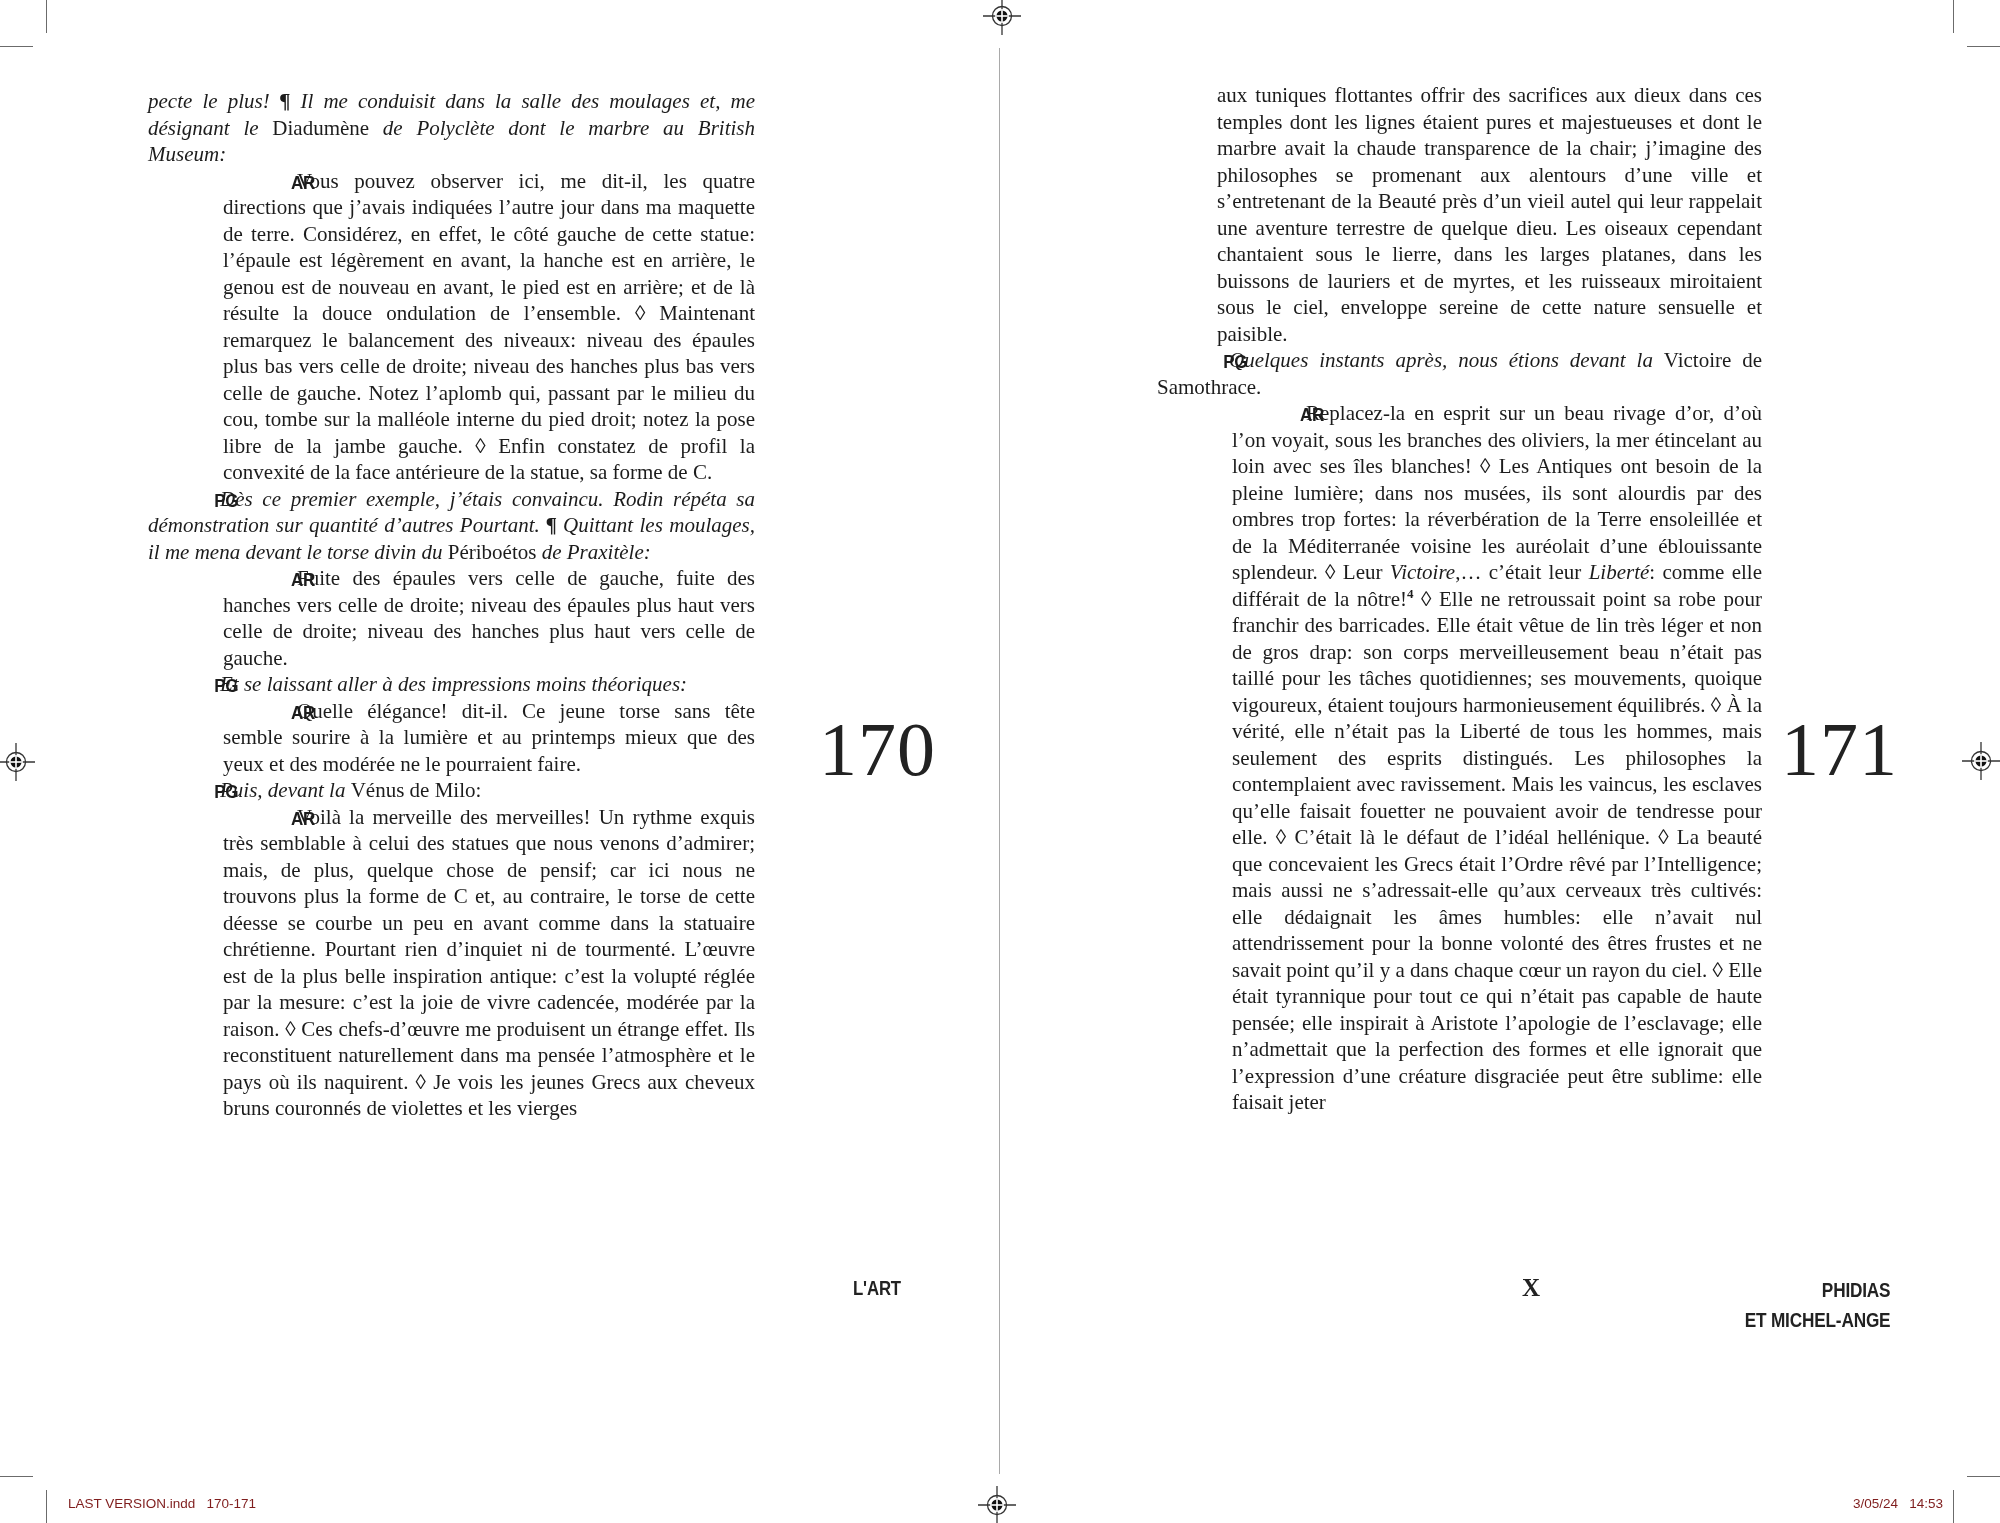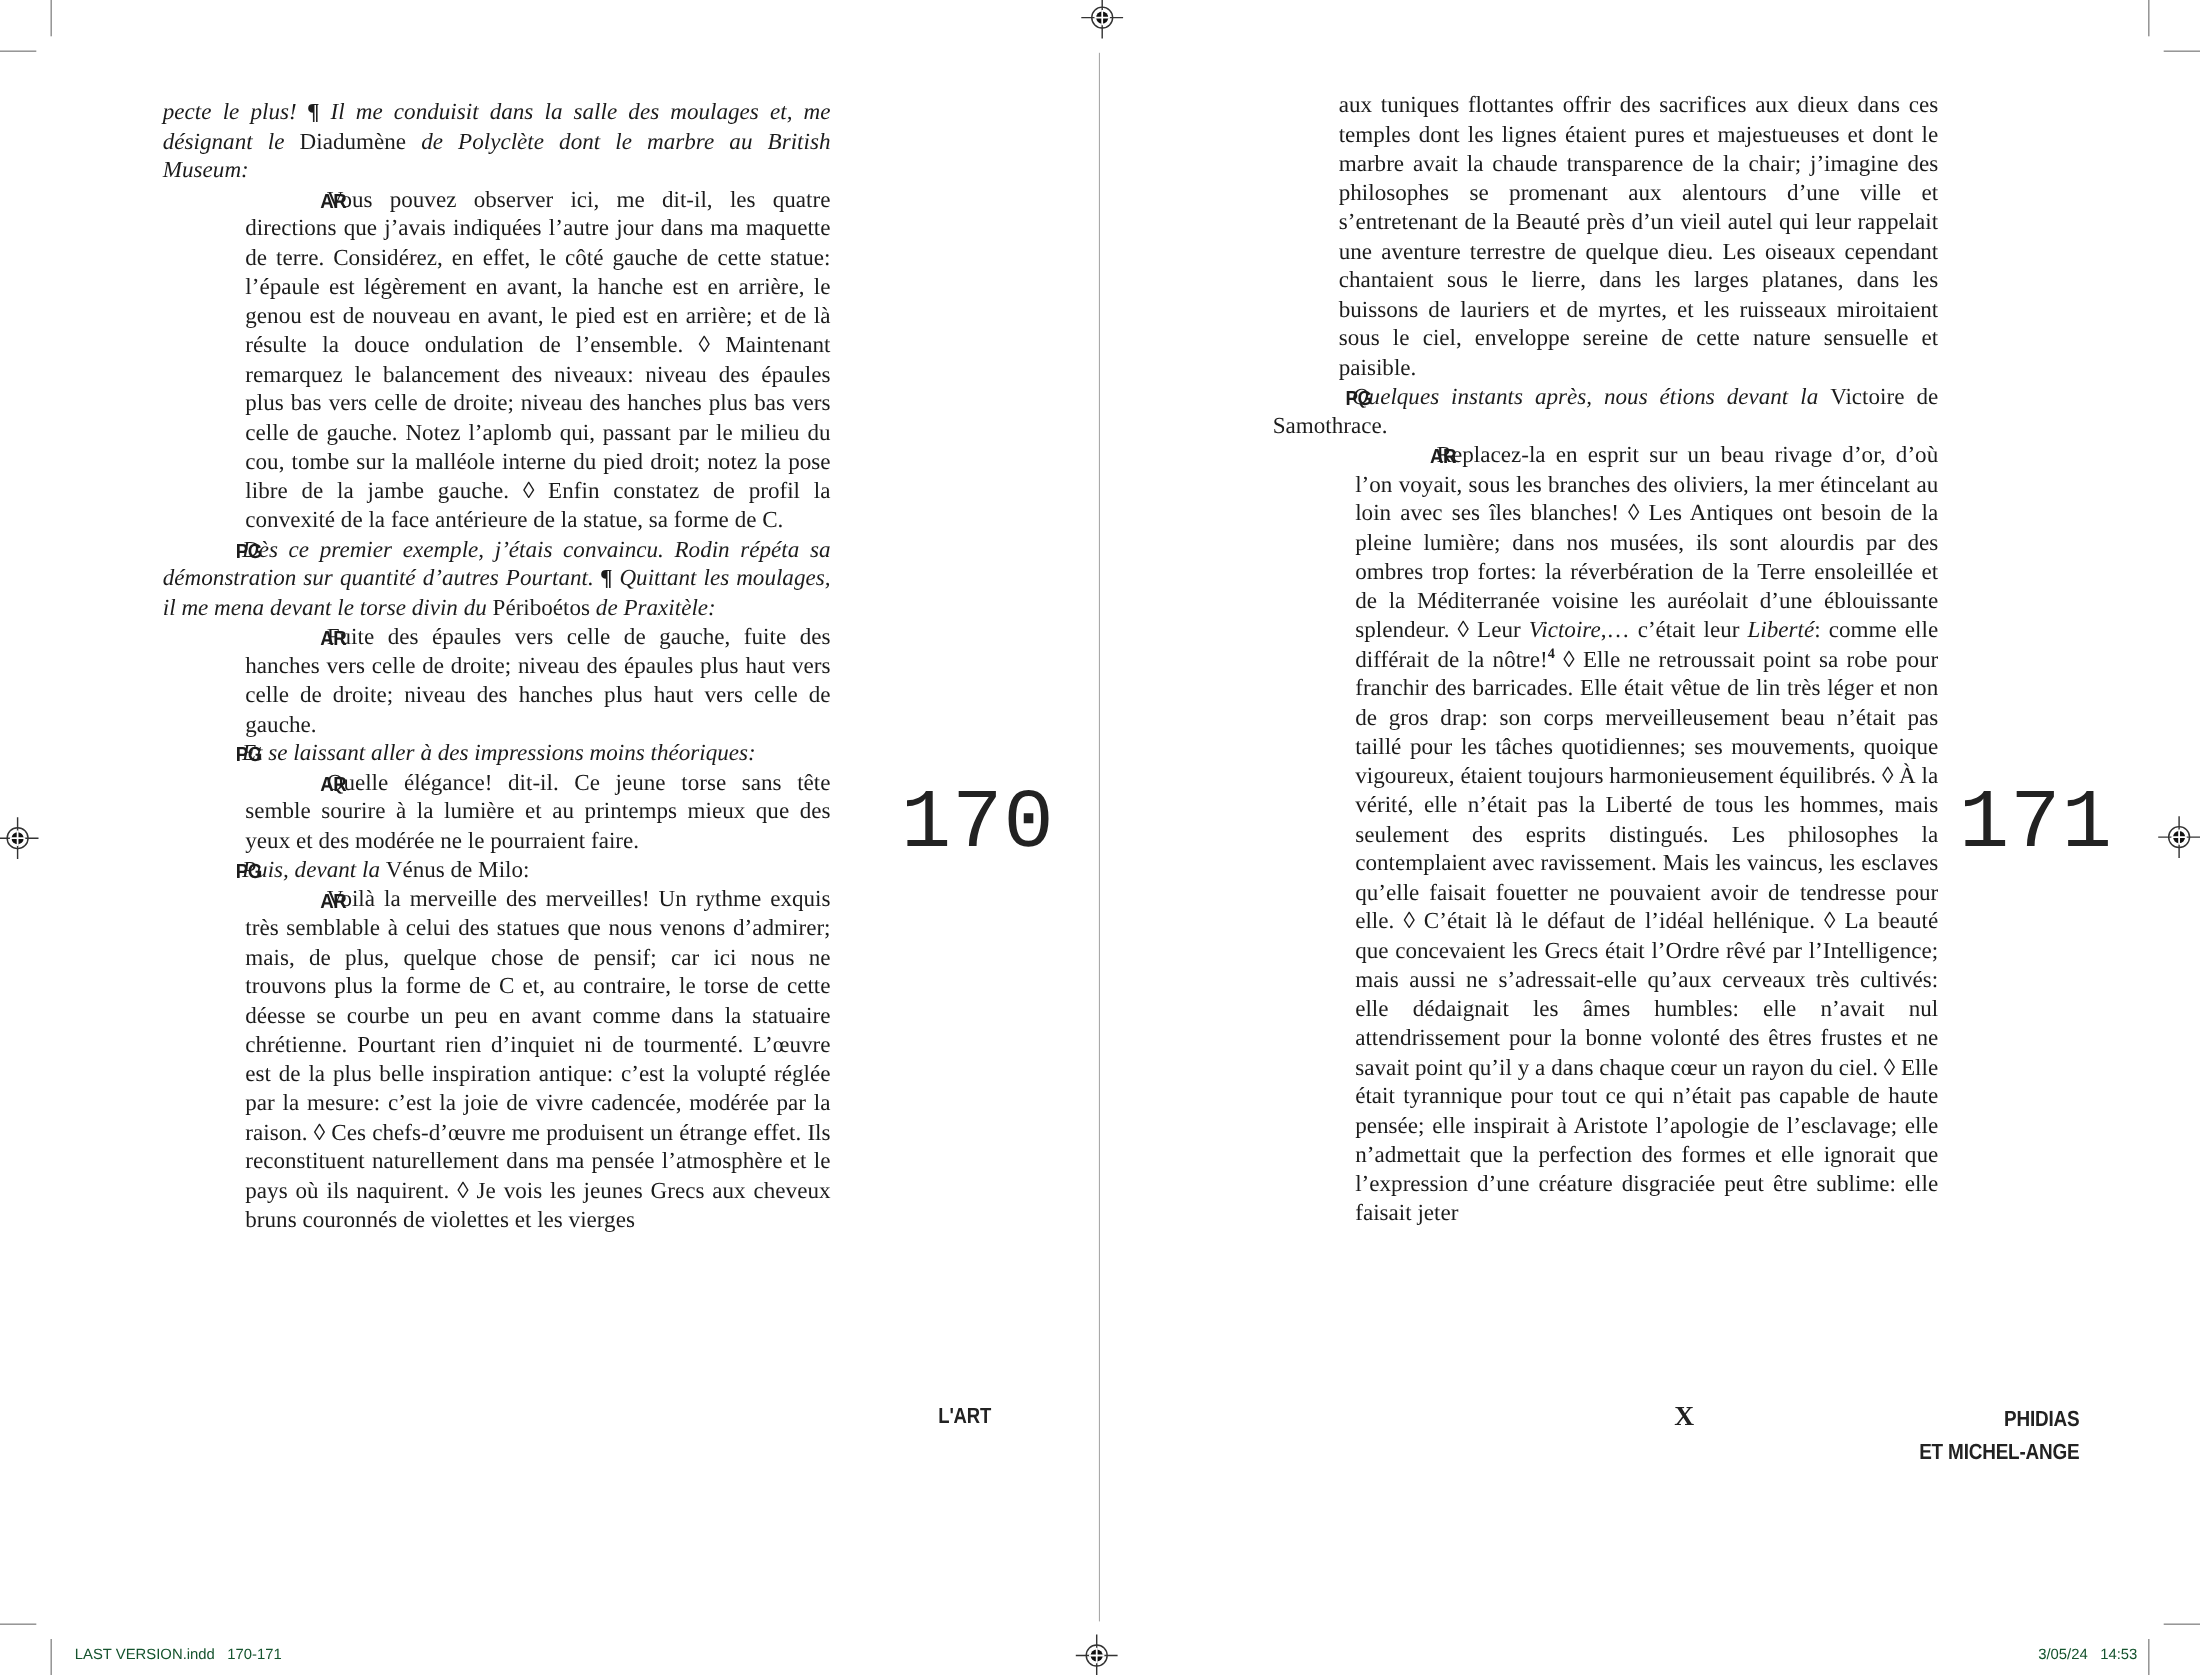--- a/index.html
+++ b/index.html
@@ -18,35 +18,35 @@
   .blk.arcont{margin-left:60px;}
   .blk.pg{text-indent:72px;}
   .speaker{position:absolute;left:0;top:2px;font-family:"Liberation Sans",sans-serif;
            font-weight:700;font-style:normal;font-size:18.5px;letter-spacing:-0.5px;
            transform:scaleX(0.92);transform-origin:left;}
   .run-i{font-style:italic;}
   .run-r{font-style:normal;}
   .run-pi{font-style:italic;font-weight:700;}
   .run-sup{vertical-align:super;font-size:13px;font-weight:700;line-height:0;font-style:normal;}
   
-  .folio{position:absolute;top:711px;font-family:Liberation Mono, monospace;font-size:76px;
+  .folio{position:absolute;top:711px;font-family:Liberation Serif, serif;font-size:76px;
          line-height:1;color:#222;letter-spacing:1px;}
   .folio-left{left:819px;}
   .folio-right{left:1781px;}
   
   .footer-sans{position:absolute;font-family:"Liberation Sans",sans-serif;font-weight:700;
                font-size:20px;color:#222;letter-spacing:-0.2px;}
   .footer-left{left:853px;top:1277px;transform:scaleX(0.84);transform-origin:left;}
   .footer-right{right:110px;top:1276px;text-align:right;line-height:29.5px;
                 transform:scaleX(0.86);transform-origin:right;}
   .chapter-mark{position:absolute;left:1522px;top:1274px;font-family:"Liberation Serif",serif;
                 font-weight:700;font-size:25px;color:#222;}
   
   .slug{position:absolute;top:1496px;font-family:"Liberation Sans",sans-serif;font-size:13.5px;
-        color:#14532d;white-space:pre;}
+        color:#7f1d1d;white-space:pre;}
   .slug-left{left:68px;}
   .slug-right{right:57px;}
 </style>
 </head>
 <body>
 
 <div class="sheet">
 
   <div class="cropmark" style="left:46px;top:0;width:1px;height:33px;"></div>
   <div class="cropmark" style="left:0;top:46px;width:33px;height:1px;"></div>

